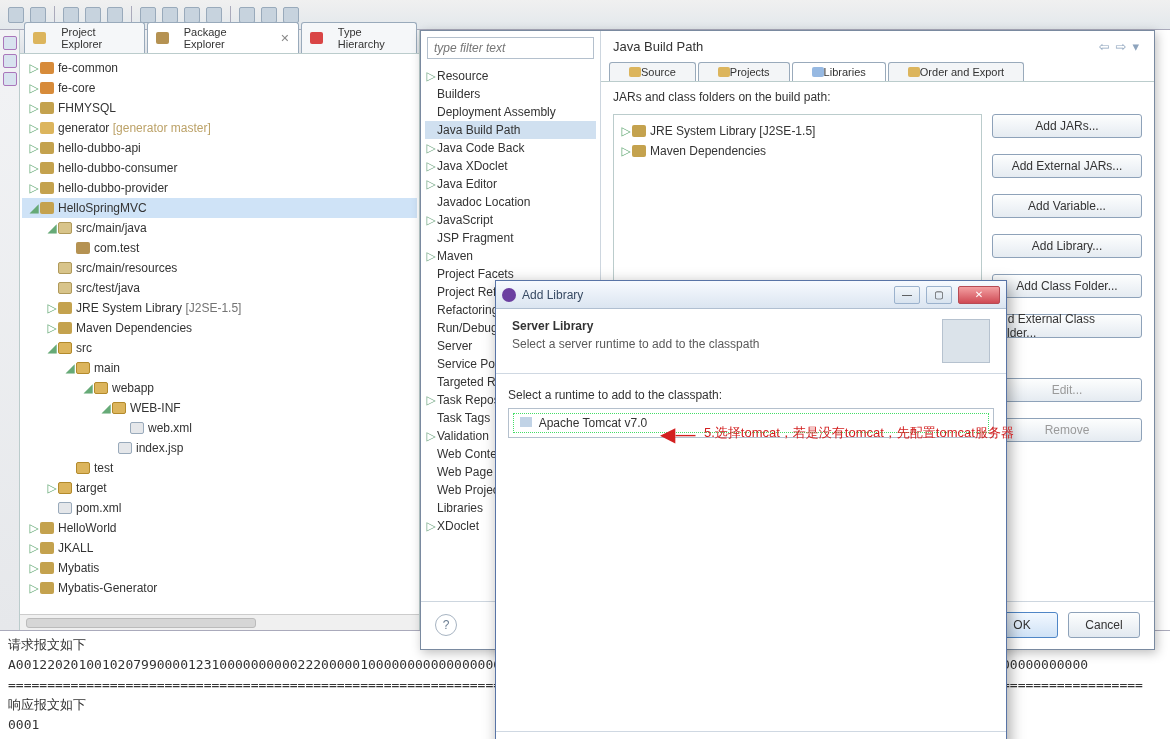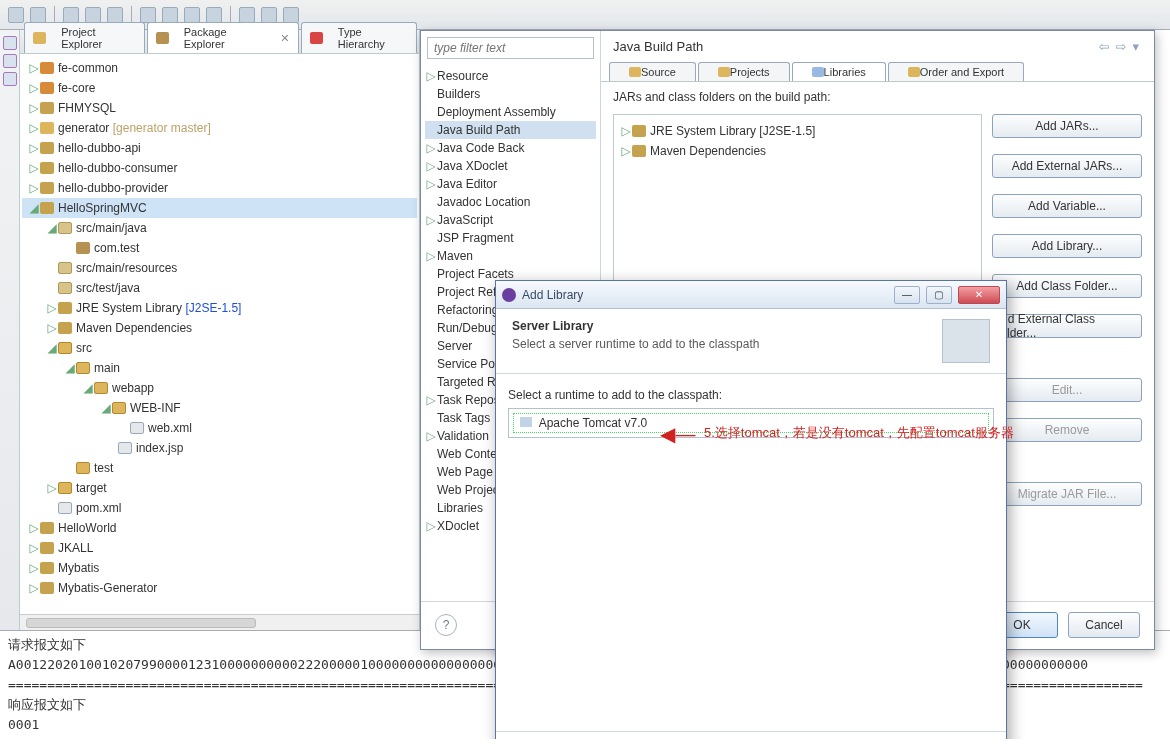--- a/index.html
+++ b/index.html
@@ -24,21 +24,21 @@
   .ico.mvn{background:#c4a24e}
   .ico.xml{background:#e5e7ea;border:1px solid #9ab}
   .ico.jsp{background:#e5e7ea;border:1px solid #9ab}
   .ico.java{background:#d78b3a}
   .tree{flex:1;overflow:auto;padding:4px 2px}
   .node{display:flex;align-items:center;height:20px;white-space:nowrap;cursor:default}
   .tw{width:12px;text-align:center;color:#6a7;font-size:12px;user-select:none}
   .node .lab{margin-left:4px}
   .node.sel{background:#cfe3f7}
   .faded{color:#bca268}
-  .grey{color:#1d4ed8}
+  .grey{color:#737373}
   .scrollbar-h{height:16px;background:#f0f0f0;border-top:1px solid #ccc;display:flex;align-items:center}
   .scrollbar-h .thumb{height:10px;width:230px;margin-left:6px;background:#d6d6d6;border:1px solid #bbb;border-radius:3px}
   .console{border-top:1px solid #aab;padding:4px 8px;font-family:SimSun,monospace;font-size:13px;line-height:20px;white-space:pre;overflow:hidden}
   
   .dlg{position:absolute;top:0;left:420px;width:735px;height:620px;background:#fff;border:1px solid #7a8aa0;box-shadow:2px 3px 10px rgba(0,0,0,.25)}
   .dlg-body{display:flex;height:570px}
   .dlg-left{width:180px;border-right:1px solid #cdd6df;display:flex;flex-direction:column}
   .filter{margin:6px;border:1px solid #b4c0cd;height:22px;padding:2px 6px;color:#999;font-style:italic;font-size:12px}
   .ptree{padding:2px 4px;overflow:hidden}
   .pnode{display:flex;align-items:center;height:18px;white-space:nowrap}
@@ -425,21 +425,20 @@
             <div class="wbtn">Add JARs...</div>
             <div class="wbtn">Add External JARs...</div>
             <div class="wbtn">Add Variable...</div>
             <div class="wbtn">Add Library...</div>
             <div class="wbtn">Add Class Folder...</div>
             <div class="wbtn">Add External Class Folder...</div>
             <div style="height:8px"></div>
             <div class="wbtn disabled">Edit...</div>
             <div class="wbtn disabled">Remove</div>
             <div style="height:8px"></div>
-            <div class="wbtn disabled">Migrate JAR File...</div>
           </div>
         </div>
       </div>
     </div>
     <div class="dlg-footer">
       <div class="help">?</div>
       <div class="pbtn primary">OK</div>
       <div class="pbtn">Cancel</div>
     </div>
   </div>

